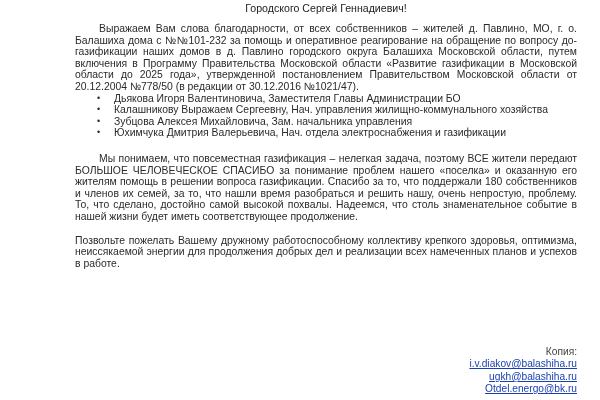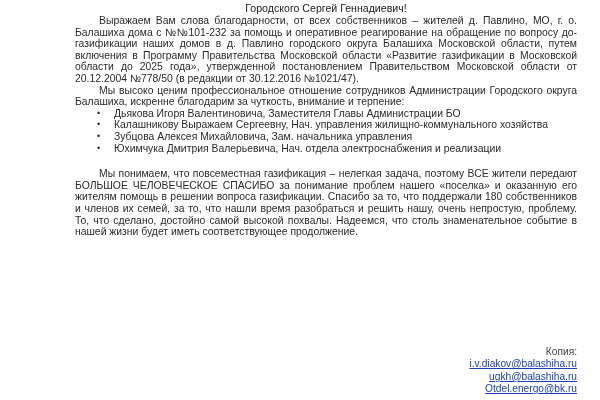--- a/index.html
+++ b/index.html
@@ -13,64 +13,64 @@
     .page {
       position: absolute; left: 75px; top: 0; width: 502px;
       font-size: 10.4px; line-height: 11.6px;
     }
     .title {
       text-align: center; margin-top: 1px; height: 14px;
       font-size: 10.6px; line-height: 14px; color: #222;
     }
     p { margin: 0; text-align: justify; }
     .indent { text-indent: 24px; }
-    .p1 { margin-top: 0; }
+    .p1 { margin-top: 8px; }
     ul.list { list-style: none; margin: 0; padding: 0; }
     ul.list li { position: relative; padding-left: 39px; height: 11.6px; white-space: nowrap; }
     ul.list li .bullet { position: absolute; left: 22px; top: 0; font-size: 9px; }
     .p3 { margin-top: 14px; }
     .p4 { margin-top: 12px; }
     .cc {
       position: absolute; right: 23px; top: 346px; text-align: right;
       font-size: 10.2px; line-height: 12.4px;
     }
     .cc .label { color: #444; }
     .cc a { color: #1a3fb0; display: block; }
   </style>
 </head>
 <body>
 
 <div class="page">
   <div class="title">Городского Сергей Геннадиевич!</div>
 
   <p class="indent p1">Выражаем Вам слова благодарности, от всех собственников – жителей д. Павлино, МО, г. о. Балашиха дома с №№101-232 за помощь и оперативное реагирование на обращение по вопросу до-газификации наших домов в д. Павлино городского округа Балашиха Московской области, путем включения в Программу Правительства Московской области «Развитие газификации в Московской области до 2025 года», утвержденной постановлением Правительством Московской области от 20.12.2004 №778/50 (в редакции от 30.12.2016 №1021/47).</p>
 
-  <p class="indent">Мы высоко ценим профессиональное отношение сотрудников Администрации Городского округа Балашиха, искренне благодарим за чуткость, внимание и терпение:</p>
 
   <ul class="list">
     <li>
       <span class="bullet">•</span>
       <span>Дьякова Игоря Валентиновича, Заместителя Главы Администрации БО</span>
     </li>
     <li>
       <span class="bullet">•</span>
       <span>Калашникову Выражаем Сергеевну, Нач. управления жилищно-коммунального хозяйства</span>
     </li>
     <li>
       <span class="bullet">•</span>
       <span>Зубцова Алексея Михайловича, Зам. начальника управления</span>
     </li>
     <li>
       <span class="bullet">•</span>
-      <span>Юхимчука Дмитрия Валерьевича, Нач. отдела электроснабжения и реализации</span>
+      <span>Юхимчука Дмитрия Валерьевича, Нач. отдела электроснабжения и газификации</span>
     </li>
   </ul>
 
   <p class="indent p3">Мы понимаем, что повсеместная газификация – нелегкая задача, поэтому ВСЕ жители передают БОЛЬШОЕ ЧЕЛОВЕЧЕСКОЕ СПАСИБО за понимание проблем нашего «поселка» и оказанную его жителям помощь в решении вопроса газификации. Спасибо за то, что поддержали 180 собственников и членов их семей, за то, что нашли время разобраться и решить нашу, очень непростую, проблему. То, что сделано, достойно самой высокой похвалы. Надеемся, что столь знаменательное событие в нашей жизни будет иметь соответствующее продолжение.</p>
 
+  <p class="p4">Позвольте пожелать Вашему дружному работоспособному коллективу крепкого здоровья, оптимизма, неиссякаемой энергии для продолжения добрых дел и реализации всех намеченных планов и успехов в работе.</p>
 </div>
 
 <div class="cc">
   <div class="label">Копия:</div>
   <a href="#">i.v.diakov@balashiha.ru</a>
   <a href="#">ugkh@balashiha.ru</a>
   <a href="#">Otdel.energo@bk.ru</a>
 </div>
 
 </body></html>

